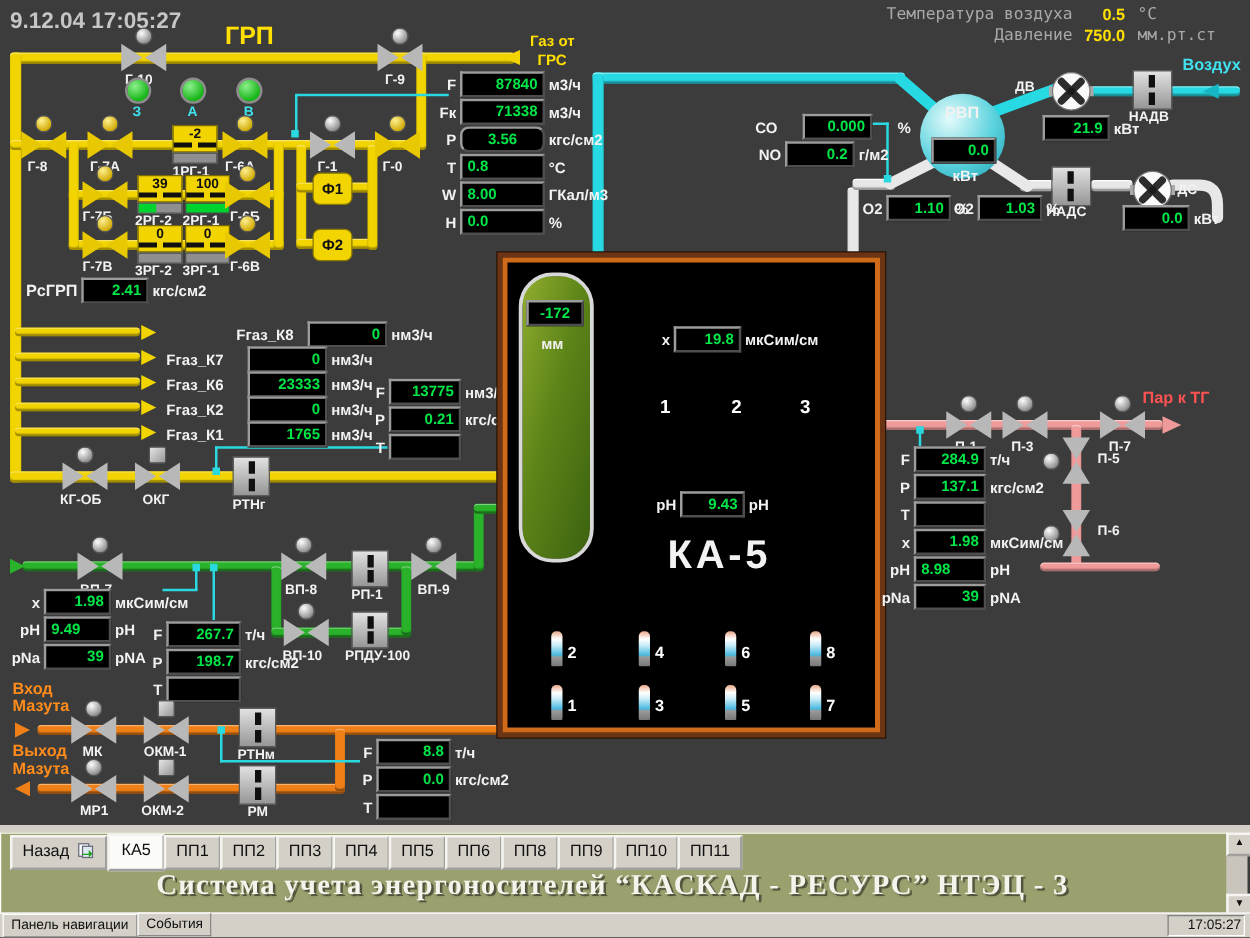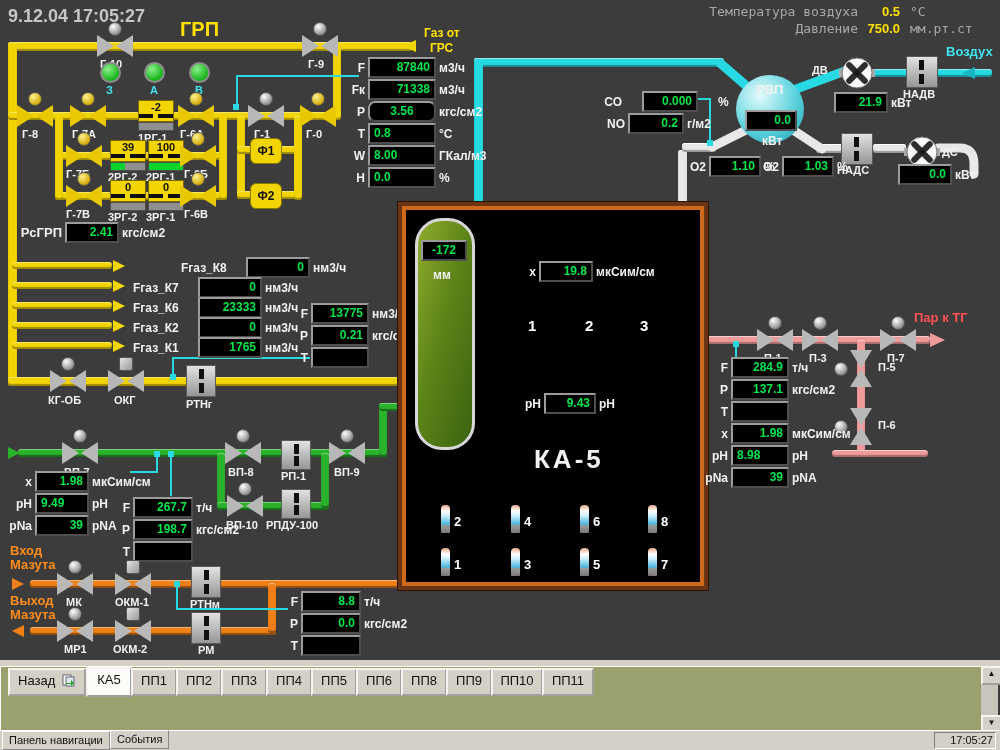--- a/index.html
+++ b/index.html
@@ -311,21 +311,21 @@
     </div>
 
   <div class="meas" style="left:18px;top:222px;">
       <span class="l" style="width:44px;font-size:13px;">РсГРП</span>
       <span class="b" style="width:42px;">2.41</span>
       <span class="u">кгс/см2</span>
     </div>
 
   <div class="arr" style="left:113px;top:260px;border-top:6px solid transparent;border-bottom:6px solid transparent;border-left:12px solid #f2d400;"></div>
   <div class="meas" style="left:133px;top:257px;">
-      <span class="l" style="width:62px;text-align:left;padding-left:48px;">Fгаз_К8</span>
+      <span class="l" style="width:62px;text-align:center;padding-left:48px;">Fгаз_К8</span>
       <span class="b" style="width:52px;">0</span>
       <span class="u">нм3/ч</span>
     </div>
   <div class="arr" style="left:113px;top:280px;border-top:6px solid transparent;border-bottom:6px solid transparent;border-left:12px solid #f2d400;"></div>
   <div class="meas" style="left:133px;top:277px;">
       <span class="l" style="width:62px;text-align:left;">Fгаз_К7</span>
       <span class="b" style="width:52px;">0</span>
       <span class="u">нм3/ч</span>
     </div>
   <div class="arr" style="left:113px;top:300px;border-top:6px solid transparent;border-bottom:6px solid transparent;border-left:12px solid #f2d400;"></div>
@@ -457,21 +457,21 @@
       <span class="u">мкСим/см</span>
     </div>
   <div class="meas" style="left:521px;top:393px;">
       <span class="l" style="width:20px;">pH</span>
       <span class="b" style="width:40px;text-align:right;">9.43</span>
       <span class="u">pH</span>
     </div>
   <div class="bnum" style="left:528px;top:317px;font-size:15px;">1</div>
   <div class="bnum" style="left:585px;top:317px;font-size:15px;">2</div>
   <div class="bnum" style="left:640px;top:317px;font-size:15px;">3</div>
-  <div class="lbl" style="left:534px;top:444px;font-size:26px;letter-spacing:3px;">КА-5</div>
+  <div class="lbl" style="left:534px;top:425px;font-size:32px;letter-spacing:3px;">КА-5</div>
 
   <div class="burner" style="left:441px;top:505px;"></div>
     <span class="bnum" style="left:454px;top:514px;">2</span>
   <div class="burner" style="left:511px;top:505px;"></div>
     <span class="bnum" style="left:524px;top:514px;">4</span>
   <div class="burner" style="left:580px;top:505px;"></div>
     <span class="bnum" style="left:593px;top:514px;">6</span>
   <div class="burner" style="left:648px;top:505px;"></div>
     <span class="bnum" style="left:661px;top:514px;">8</span>
   <div class="burner" style="left:441px;top:548px;"></div>
@@ -568,21 +568,21 @@
       <b class="t tr"></b>
     </div>
   <div class="lbl" style="left:334px;top:466px;">ВП-9</div>
   <div class="valve gray" style="left:227px;top:498px;">
       <i class="act c"></i>
       <b class="t tl"></b>
       <b class="t tr"></b>
     </div>
   <div class="lbl" style="left:226px;top:519px;">ВП-10</div>
   <div class="damper" style="left:281px;top:489px;width:28px;height:28px;"></div>
-  <div class="lbl" style="left:266px;top:519px;">РПДУ-100</div>
+  <div class="lbl" style="left:256px;top:519px;padding-left:20px;">РПДУ-100</div>
 
   <div class="meas" style="left:6px;top:471px;">
       <span class="l" style="width:26px;">х</span>
       <span class="b" style="width:42px;">1.98</span>
       <span class="u">мкСим/см</span>
     </div>
   <div class="meas" style="left:6px;top:493px;">
       <span class="l" style="width:26px;">pH</span>
       <span class="b" style="width:42px;text-align:left;">9.49</span>
       <span class="u">pH</span>
@@ -671,20 +671,21 @@
   <div class="tab" style="left:131px;top:668px;width:42px;">ПП1</div>
   <div class="tab" style="left:176px;top:668px;width:42px;">ПП2</div>
   <div class="tab" style="left:221px;top:668px;width:42px;">ПП3</div>
   <div class="tab" style="left:266px;top:668px;width:42px;">ПП4</div>
   <div class="tab" style="left:311px;top:668px;width:42px;">ПП5</div>
   <div class="tab" style="left:356px;top:668px;width:42px;">ПП6</div>
   <div class="tab" style="left:401px;top:668px;width:42px;">ПП8</div>
   <div class="tab" style="left:446px;top:668px;width:42px;">ПП9</div>
   <div class="tab" style="left:491px;top:668px;width:48px;">ПП10</div>
   <div class="tab" style="left:542px;top:668px;width:48px;">ПП11</div>
+  <div class="title">Система учета энергоносителей “КАСКАД - РЕСУРС” НТЭЦ - 3</div>
   <div class="scroll">
     <div class="sbtn" style="top:0;">▲</div>
     <div class="sbtn" style="top:49px;">▼</div>
   </div>
   <div class="sbar"></div>
   <div class="stab" style="left:2px;">Панель навигации</div>
   <div class="stab" style="left:110px;top:730px;">События</div>
   <div class="timebox">17:05:27</div>
 
 </div>

